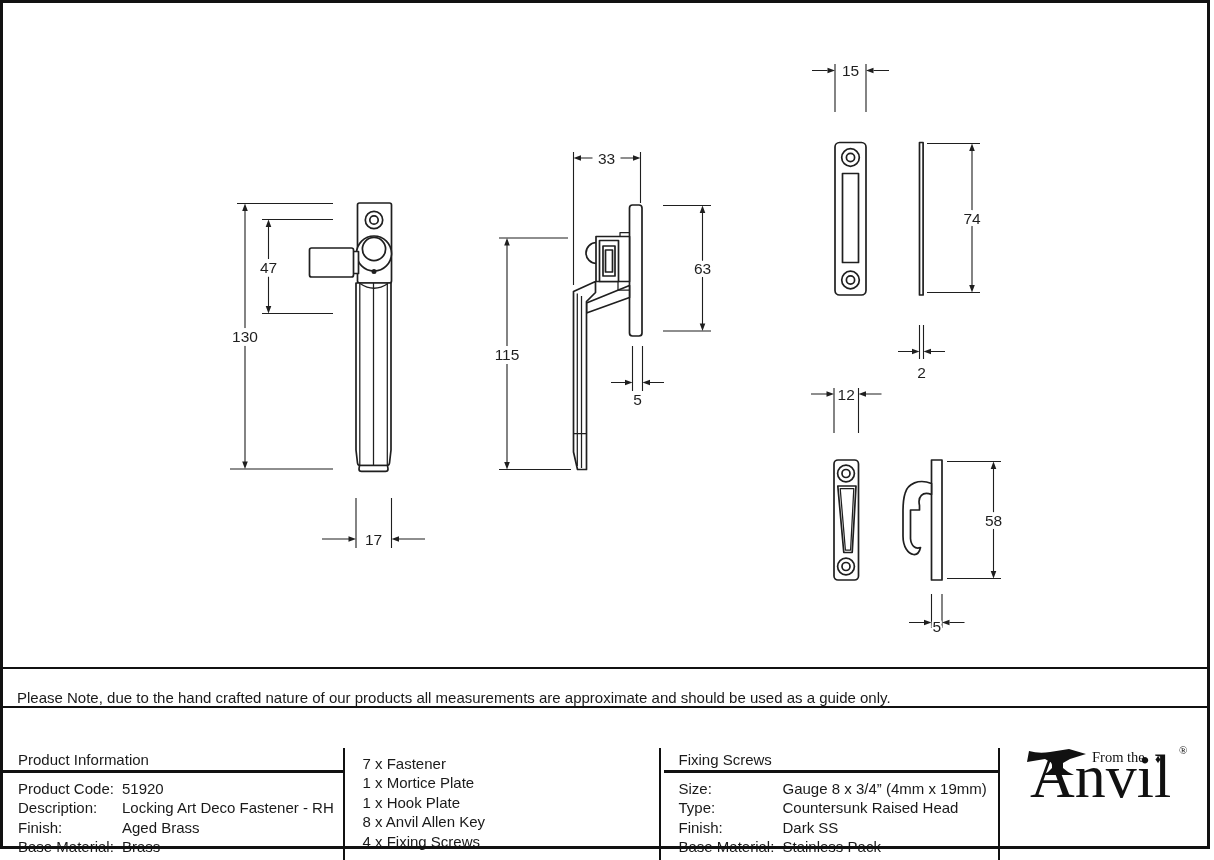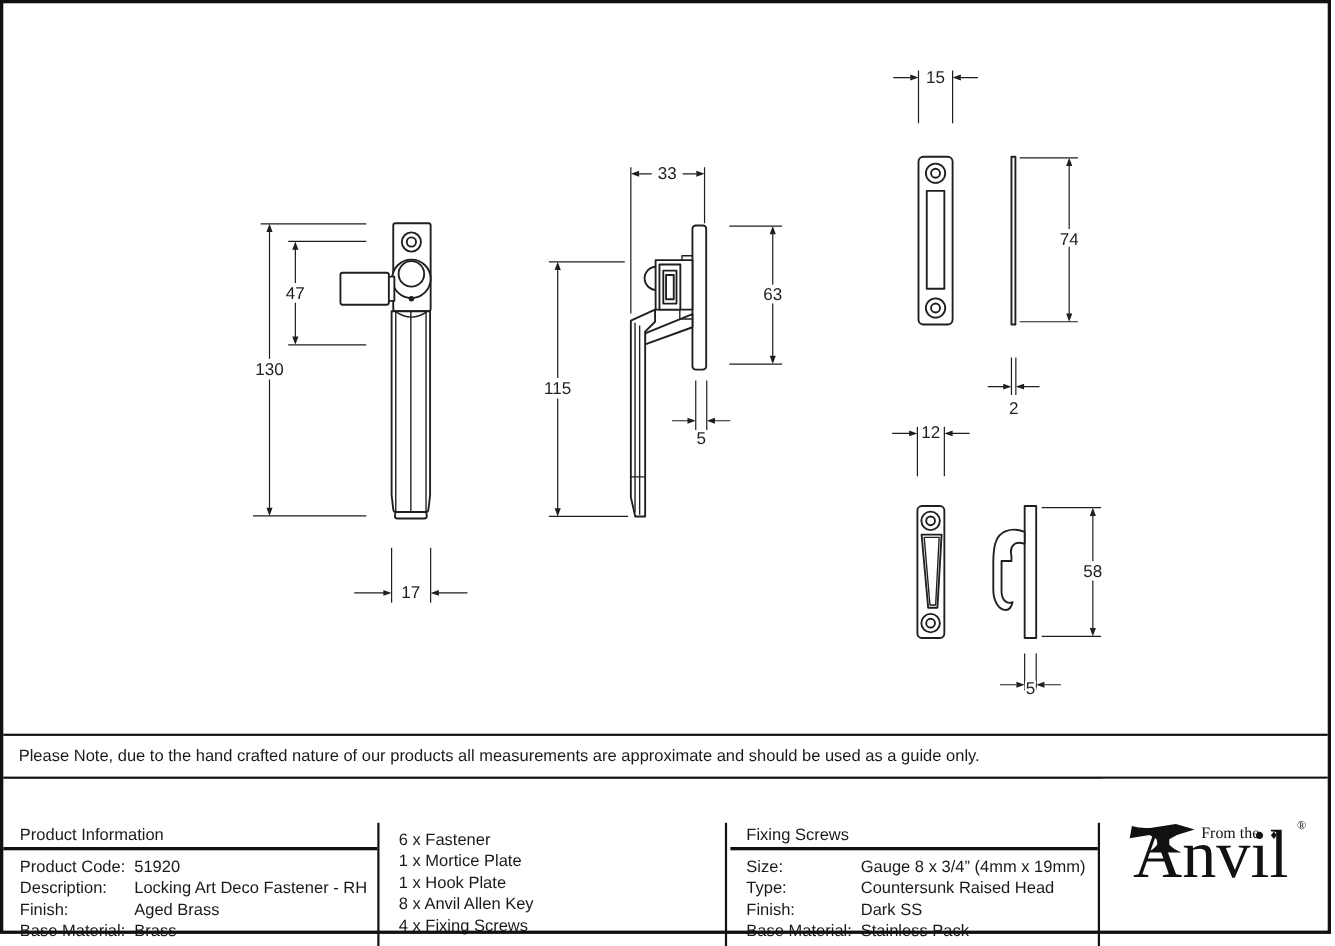--- a/index.html
+++ b/index.html
@@ -4,21 +4,21 @@
 <style>
   html,body{margin:0;padding:0;background:#fff;}
   .sheet{position:relative;width:1214px;height:860px;background:#fff;overflow:hidden;
          font-family:"Liberation Sans",sans-serif;color:#1a1a1a;}
   .frame{position:absolute;left:0;top:0;width:1210px;height:849px;
          border:3px solid #111;box-sizing:border-box;pointer-events:none;}
   .drawing-svg{position:absolute;left:0;top:0;}
   
   .note-row{position:absolute;left:3px;top:667px;width:1204px;height:41px;
             border-top:2px solid #111;border-bottom:2px solid #111;box-sizing:border-box;
-            display:flex;align-items:center;padding-left:14px;font-size:15px;}
+            display:flex;align-items:flex-end;padding-left:14px;font-size:15px;}
   
   .col{position:absolute;top:708px;height:138px;box-sizing:border-box;background:#fff;}
   .col-rule{border-right:2.5px solid #111;margin-top:40px;}
   .col-header{height:25px;border-bottom:3px solid #111;display:flex;align-items:center;
               padding-left:15px;box-sizing:border-box;font-size:15px;}
   .col-body{padding:6px 4px 0 15px;font-size:15px;line-height:19.4px;}
   .kv-row{display:flex;}
   .kv-label{width:104px;flex:none;}
   .pack-item{white-space:nowrap;}
   
@@ -197,21 +197,21 @@
       </div>
       <div class="kv-row">
         <span class="kv-label">Base Material:</span>
         <span class="kv-value">Brass</span>
       </div>
     </div>
   </div>
 
   <div class="col col-rule" style="left:347.5px;width:313.5px;">
     <div class="col-body">
-      <div class="pack-item">6 x Fastener</div>
+      <div class="pack-item">7 x Fastener</div>
       <div class="pack-item">1 x Mortice Plate</div>
       <div class="pack-item">1 x Hook Plate</div>
       <div class="pack-item">8 x Anvil Allen Key</div>
       <div class="pack-item">4 x Fixing Screws</div>
     </div>
   </div>
 
   <div class="col col-rule" style="left:663.5px;width:336px;">
     <div class="col-header">
       <span>Fixing Screws</span>

